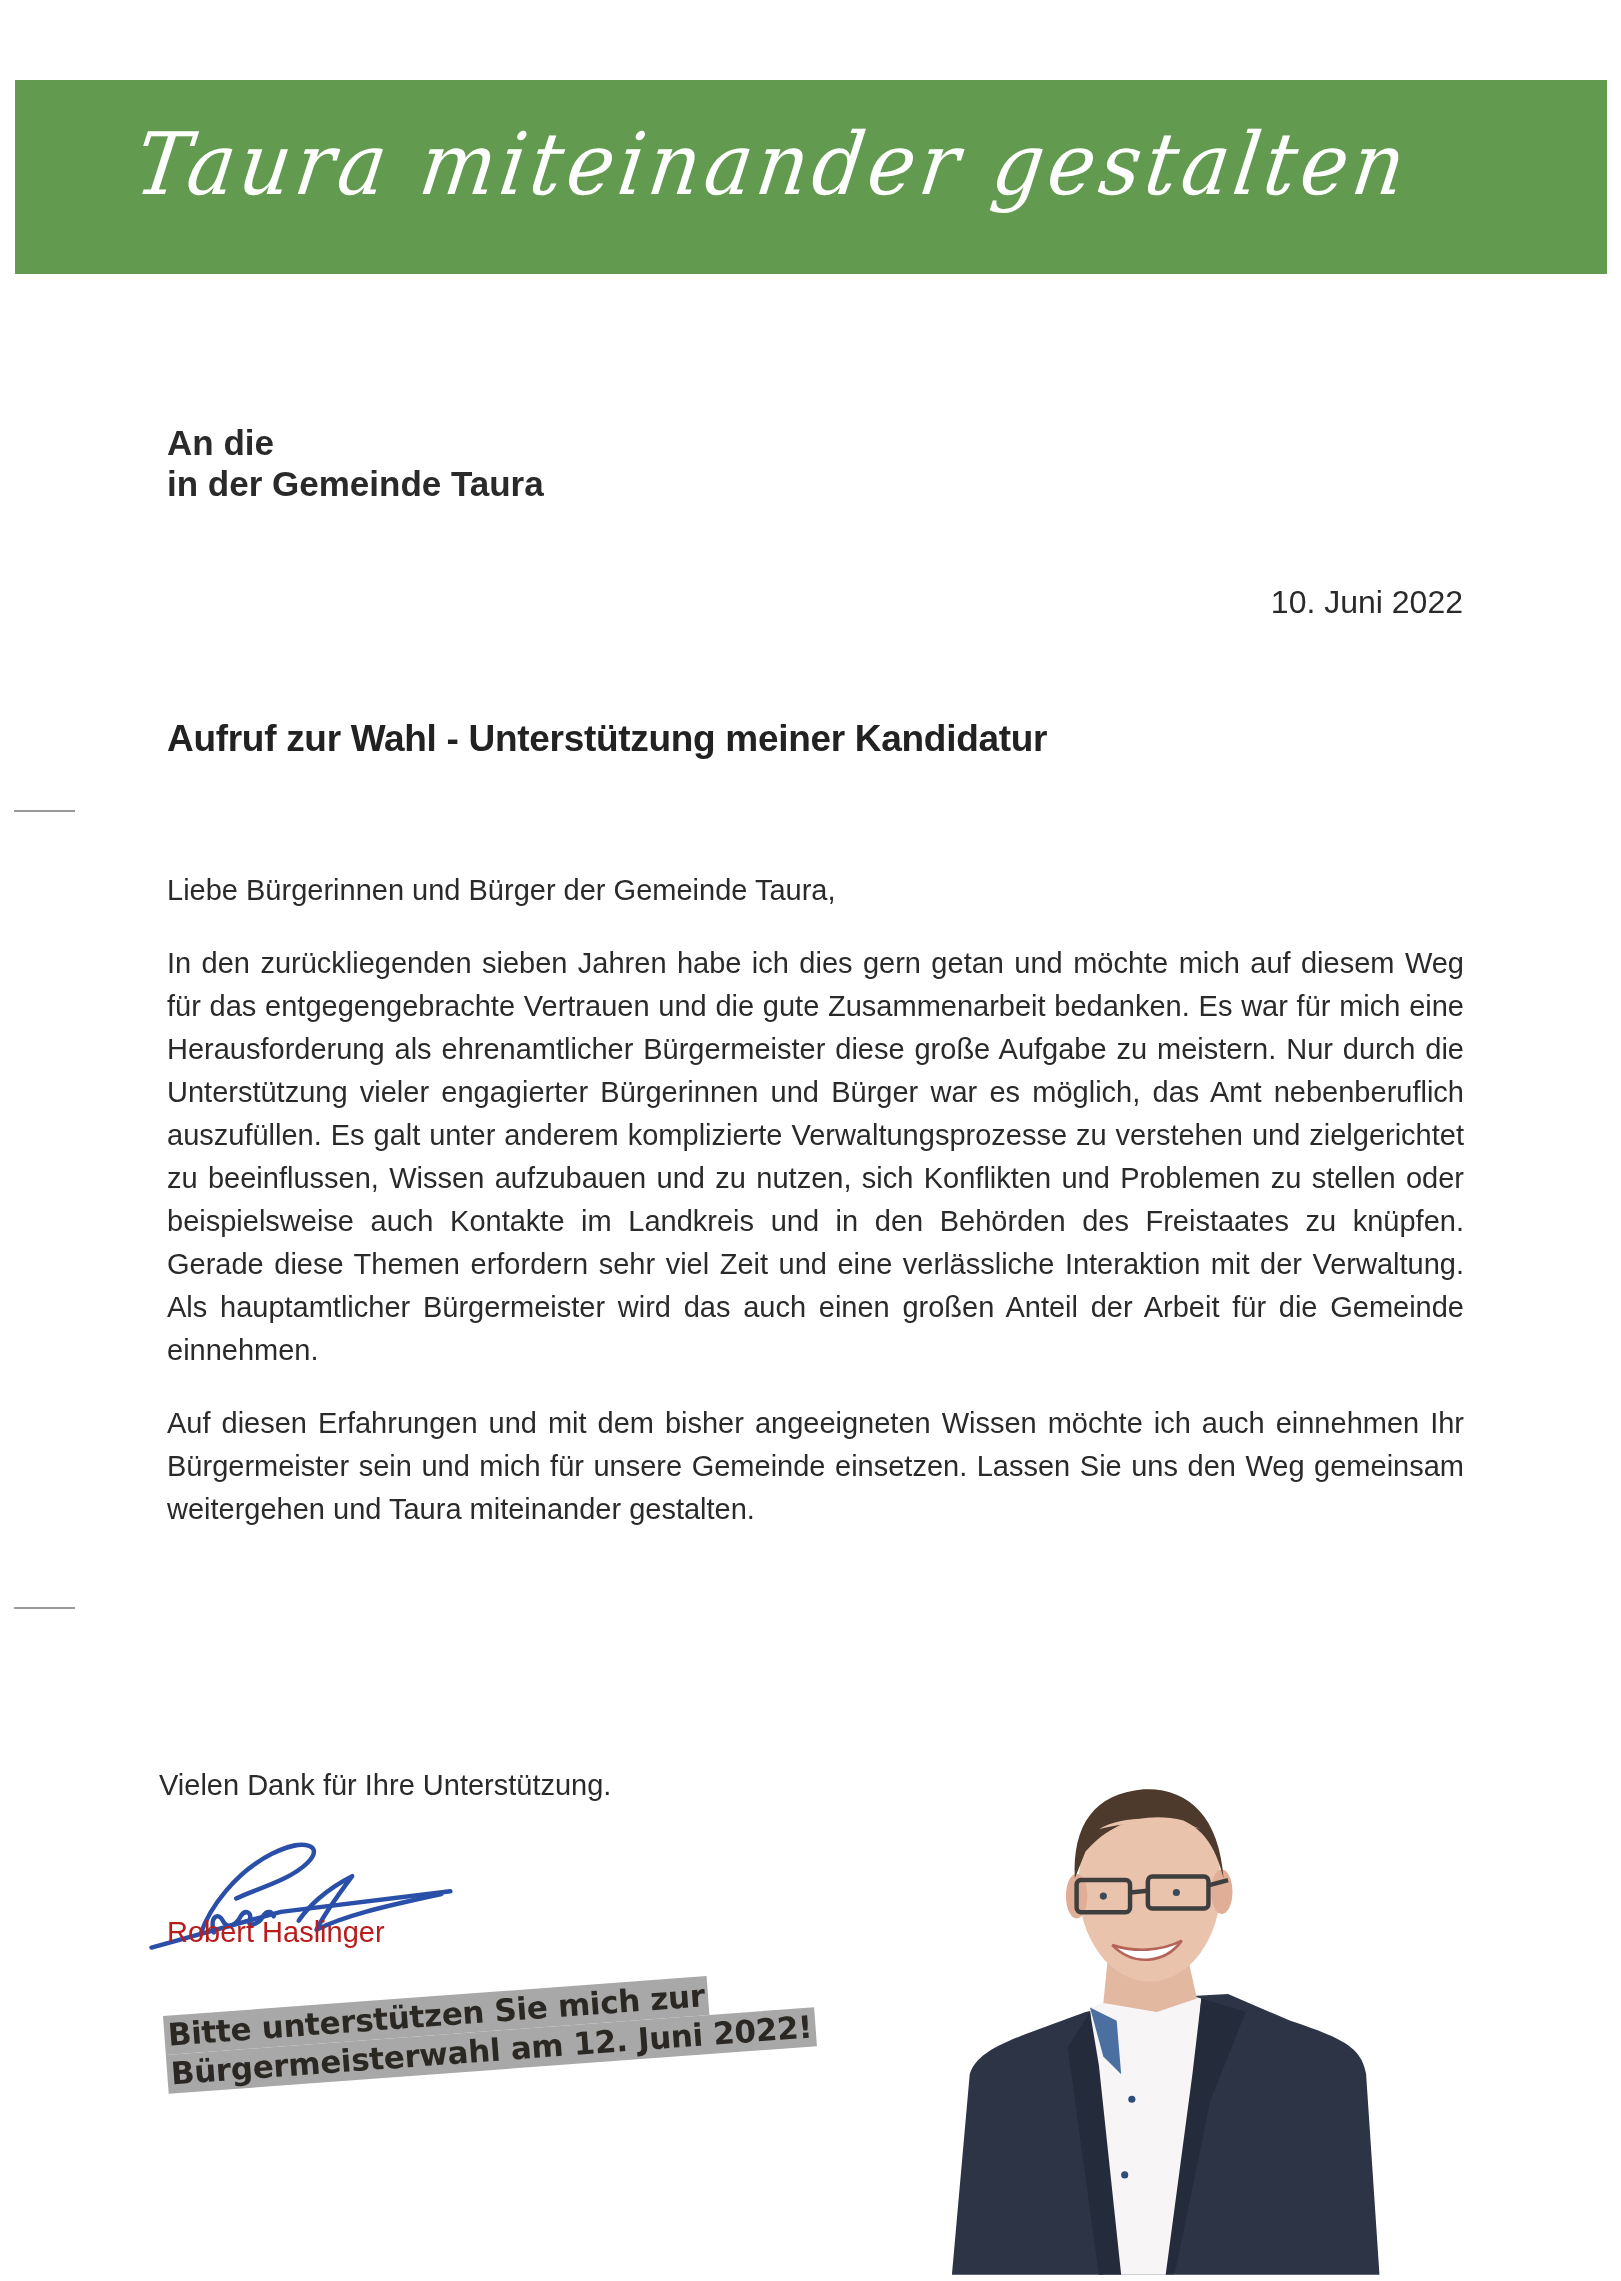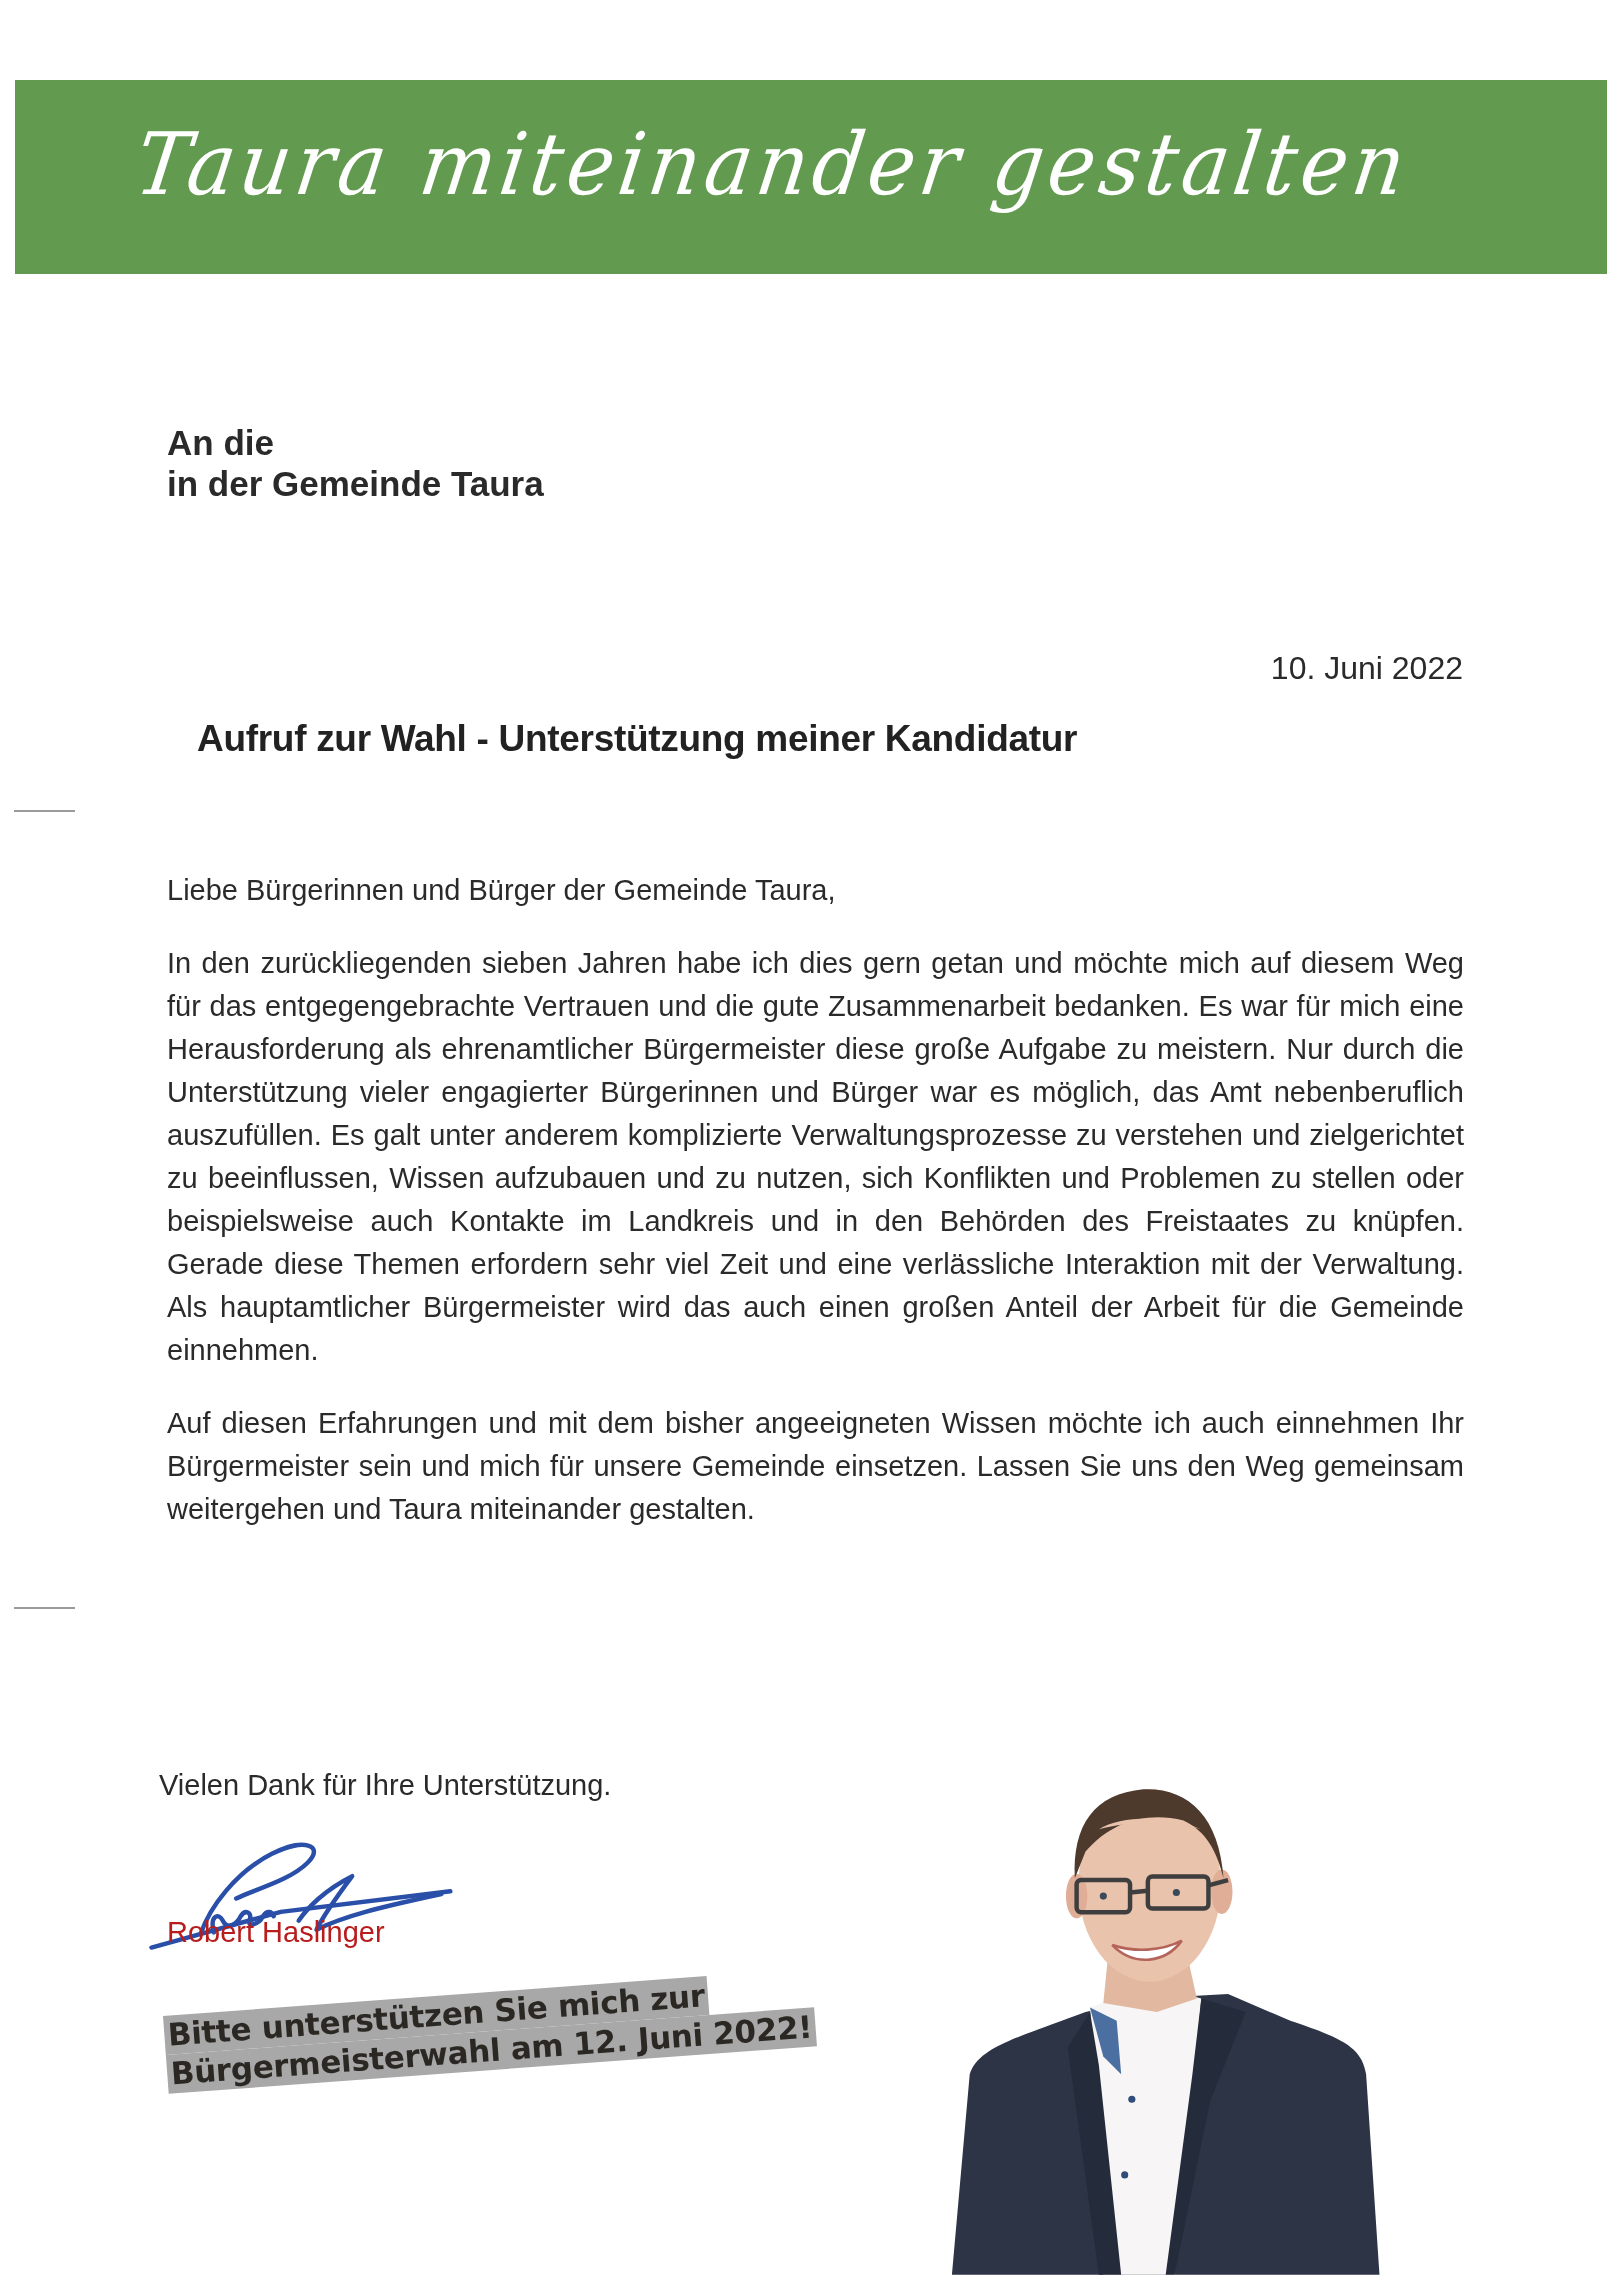--- a/index.html
+++ b/index.html
@@ -7,23 +7,23 @@
          font-family:"Liberation Sans", sans-serif; color:#2a2a2a; }
   .banner { position:absolute; left:15px; top:80px; width:1592px; height:194px;
             background:#629a50; }
   .banner-title { position:absolute; left:129px; top:34px; color:#ffffff;
             font-family:"DejaVu Serif", serif; font-style:italic; font-weight:normal;
             font-size:86px; letter-spacing:5.3px; transform:skewX(-8deg) scaleX(0.92);
             transform-origin:left top; white-space:nowrap; }
   .recipient { position:absolute; left:167px; top:422px; font-size:35px; line-height:41px;
             color:#2a2a2a; font-weight:700; }
   .recipient div { white-space:nowrap; }
-  .date { position:absolute; right:159px; top:650px; font-size:32px; color:#2a2a2a; }
+  .date { position:absolute; right:159px; top:584px; font-size:32px; color:#2a2a2a; }
   .headline { position:absolute; left:167px; top:718px; font-size:37px; font-weight:bold;
-            color:#222; letter-spacing:-0.3px; white-space:nowrap;margin-left:30px; }
+            color:#222; letter-spacing:-0.3px; white-space:nowrap; }
   .fold { position:absolute; left:14.3px; width:61px; height:1.8px; background:#9a9a9a; }
   .body { position:absolute; left:167px; top:869px; width:1297px; font-size:29px;
             line-height:43px; color:#2a2a2a; }
   .body p { margin:0 0 30px 0; text-align:justify; }
   .body p.salutation { text-align:left; }
   .thanks { position:absolute; left:159px; top:1769px; font-size:29px; color:#2a2a2a; }
   .signature { position:absolute; left:147px; top:1827px; width:339px; height:134px; }
   .signer-name { position:absolute; left:167px; top:1916px; font-size:29px; color:#b91c1c; }
   .callout { position:absolute; left:163px; top:2016px; width:713px; height:116px;
             transform:rotate(-4.2deg); transform-origin:left top; }

